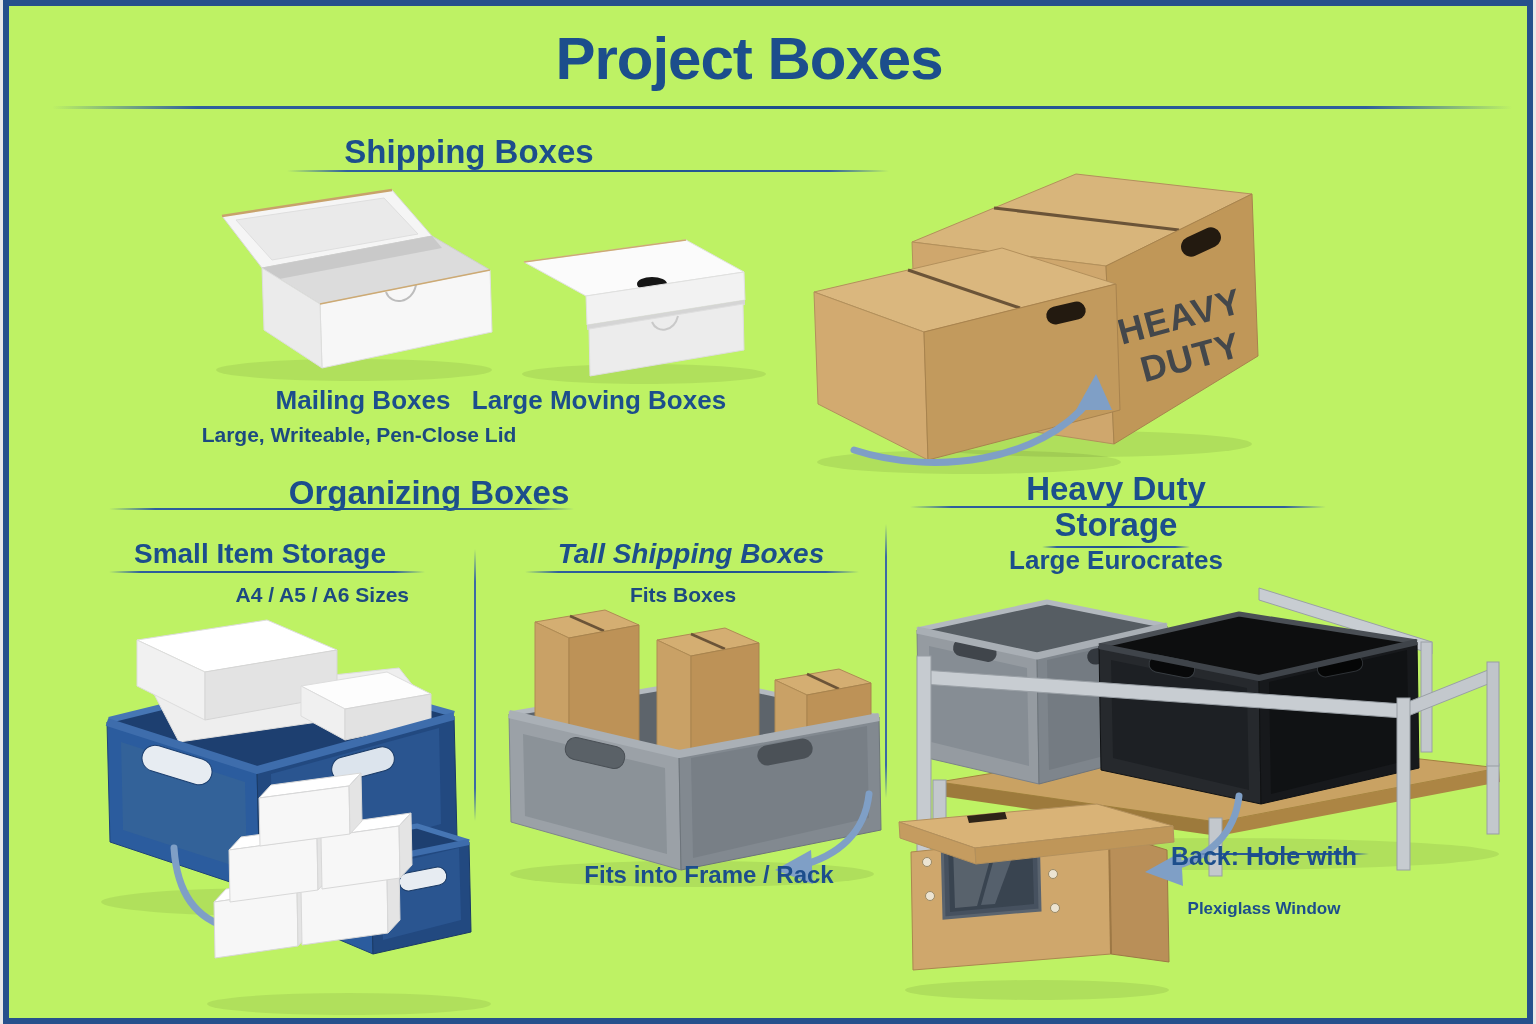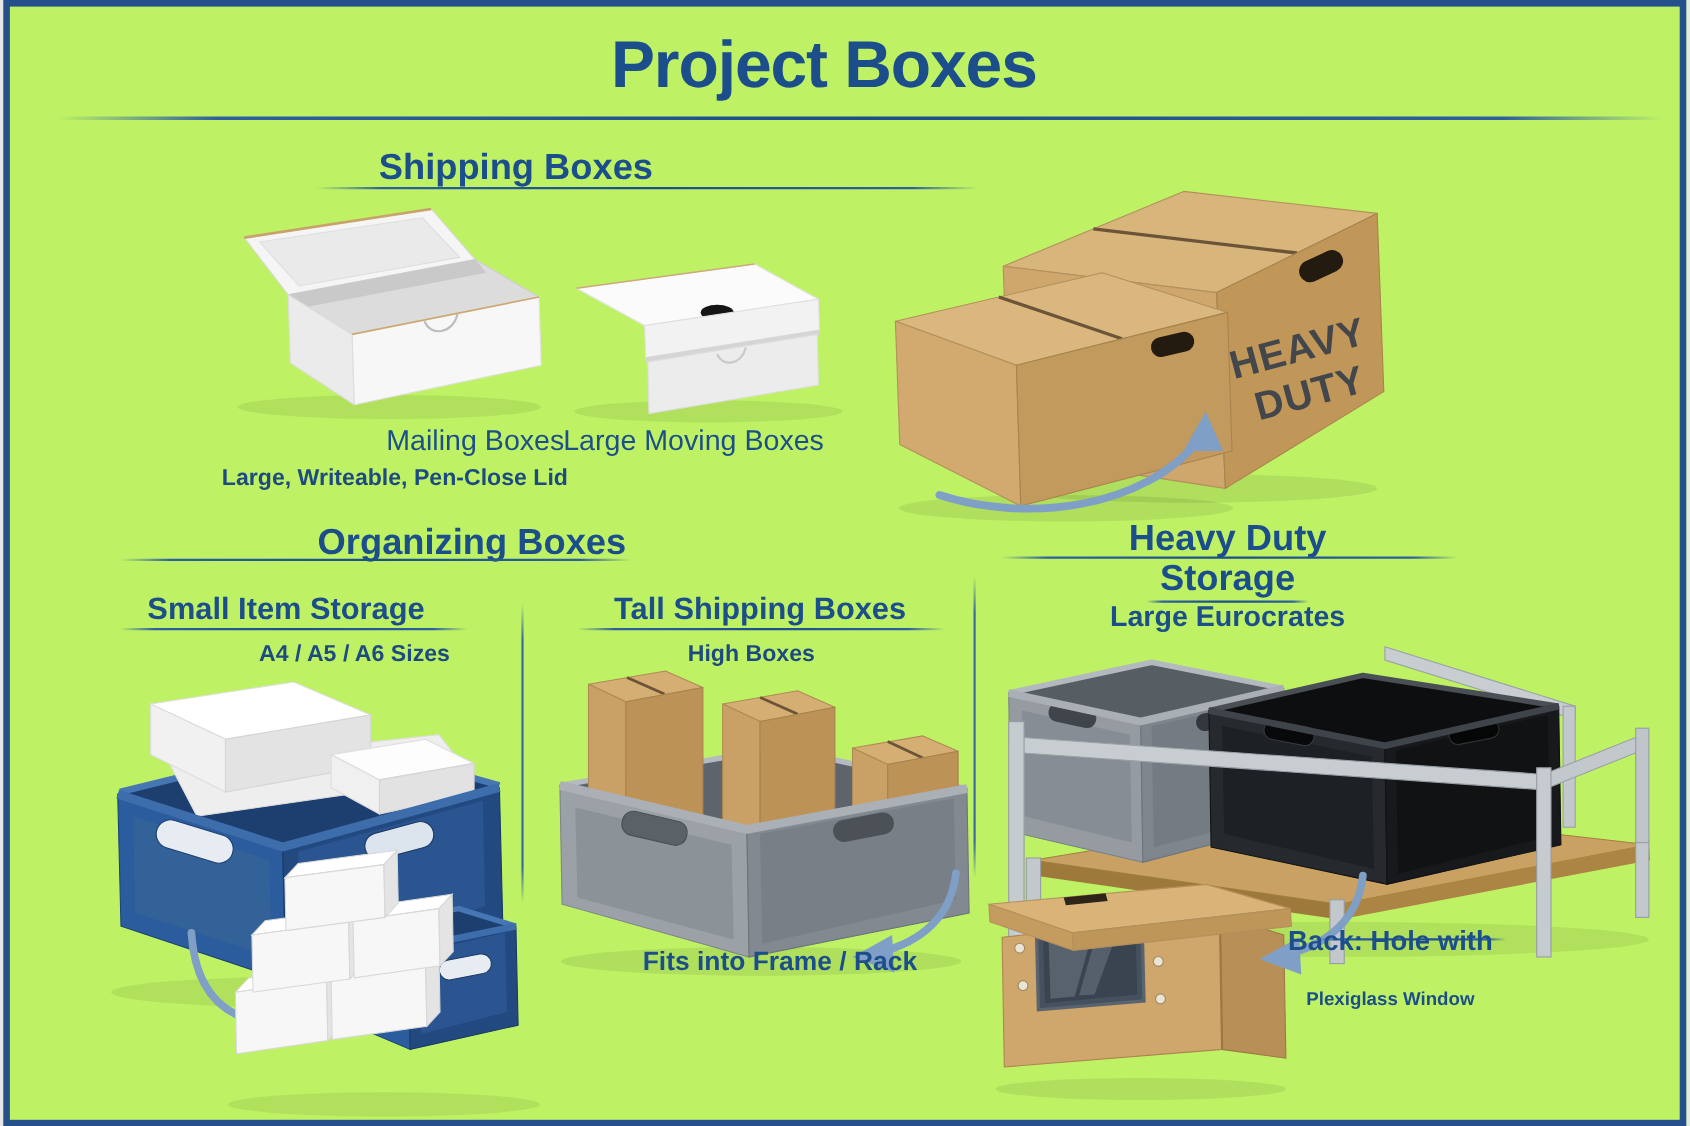--- a/index.html
+++ b/index.html
@@ -7,21 +7,21 @@
   .canvas {
     position:relative; width:1530px; height:1024px; margin:0 auto;
     background:#bef264; border:6px solid #26508C; overflow:hidden;
     font-family:"Liberation Sans", sans-serif; color:#1C4E8C;
   }
   .abs { position:absolute; }
   .txt { text-align:center; color:#1C4E8C; line-height:1.1; }
   .t-title   { font-size:60px; font-weight:bold; letter-spacing:-1px; }
   .t-section { font-size:33px; font-weight:bold; }
   .t-sub     { font-size:28px; font-weight:bold; }
-  .t-label   { font-size:26px; font-weight:normal;text-align:right; }
+  .t-label   { font-size:26px; font-weight:bold; }
   .t-cap     { font-size:21px; font-weight:bold; color:#1d4a80; }
   .t-cap2    { font-size:24px; font-weight:bold; }
   .rule-h {
     height:3px; border-radius:2px;
     background:linear-gradient(90deg, rgba(47,95,158,0), #2F5F9E 10%, #1c4e8c 50%, #2F5F9E 90%, rgba(47,95,158,0));
   }
   .rule-thin { height:2px; }
   .rule-v {
     width:2px;
     background:linear-gradient(180deg, rgba(59,106,165,0), #3B6AA5 12%, #3B6AA5 88%, rgba(59,106,165,0));
@@ -152,23 +152,23 @@
       <polygon points="252,235 330,224 331,276 253,287" fill="#f7f7f7"></polygon>
       <polygon points="330,224 342,211 343,263 331,276" fill="#e4e4e4"></polygon>
       <polygon points="190,196 280,184 292,171 202,183" fill="#ffffff"></polygon>
       <polygon points="190,196 280,184 281,232 191,244" fill="#f7f7f7"></polygon>
       <polygon points="280,184 292,171 293,219 281,232" fill="#e4e4e4"></polygon>
     </g>
   </svg>
 
   <div class="abs rule-v" style="left:465px; top:543px; height:272px;"></div>
 
-  <div class="abs txt t-sub" style="left:532px; top:533px; width:300px;">Tall Shipping Boxes</div>
+  <div class="abs txt t-sub" style="left:532px; top:533px; width:300px;font-style:italic;">Tall Shipping Boxes</div>
   <div class="abs rule-h rule-thin" style="left:516px; top:565px; width:334px;"></div>
-  <div class="abs txt t-cap" style="left:524px; top:577px; width:300px;">High Boxes</div>
+  <div class="abs txt t-cap" style="left:524px; top:577px; width:300px;">Fits Boxes</div>
 
   <svg class="abs" style="left:478px; top:596px;" width="410" height="295" viewBox="0 0 410 295">
     <ellipse cx="205" cy="272" rx="182" ry="13" fill="#000" opacity="0.08"></ellipse>
     <polygon points="22,112 222,78 392,115 192,152" fill="#5d646b"></polygon>
     <polyline points="22,112 222,78 392,115" stroke="#b4bac0" stroke-width="5" fill="none" stroke-linejoin="round"></polyline>
 
     <g stroke-linejoin="round">
       <polygon points="48,20 118,8 152,23 82,36" fill="#d4ae72" stroke="#b08b55"></polygon>
       <line x1="83" y1="14" x2="117" y2="29" stroke="#6b5438" stroke-width="2.5"></line>
       <polygon points="48,20 82,36 82,165 48,146" fill="#c9a166" stroke="#b08b55"></polygon>

